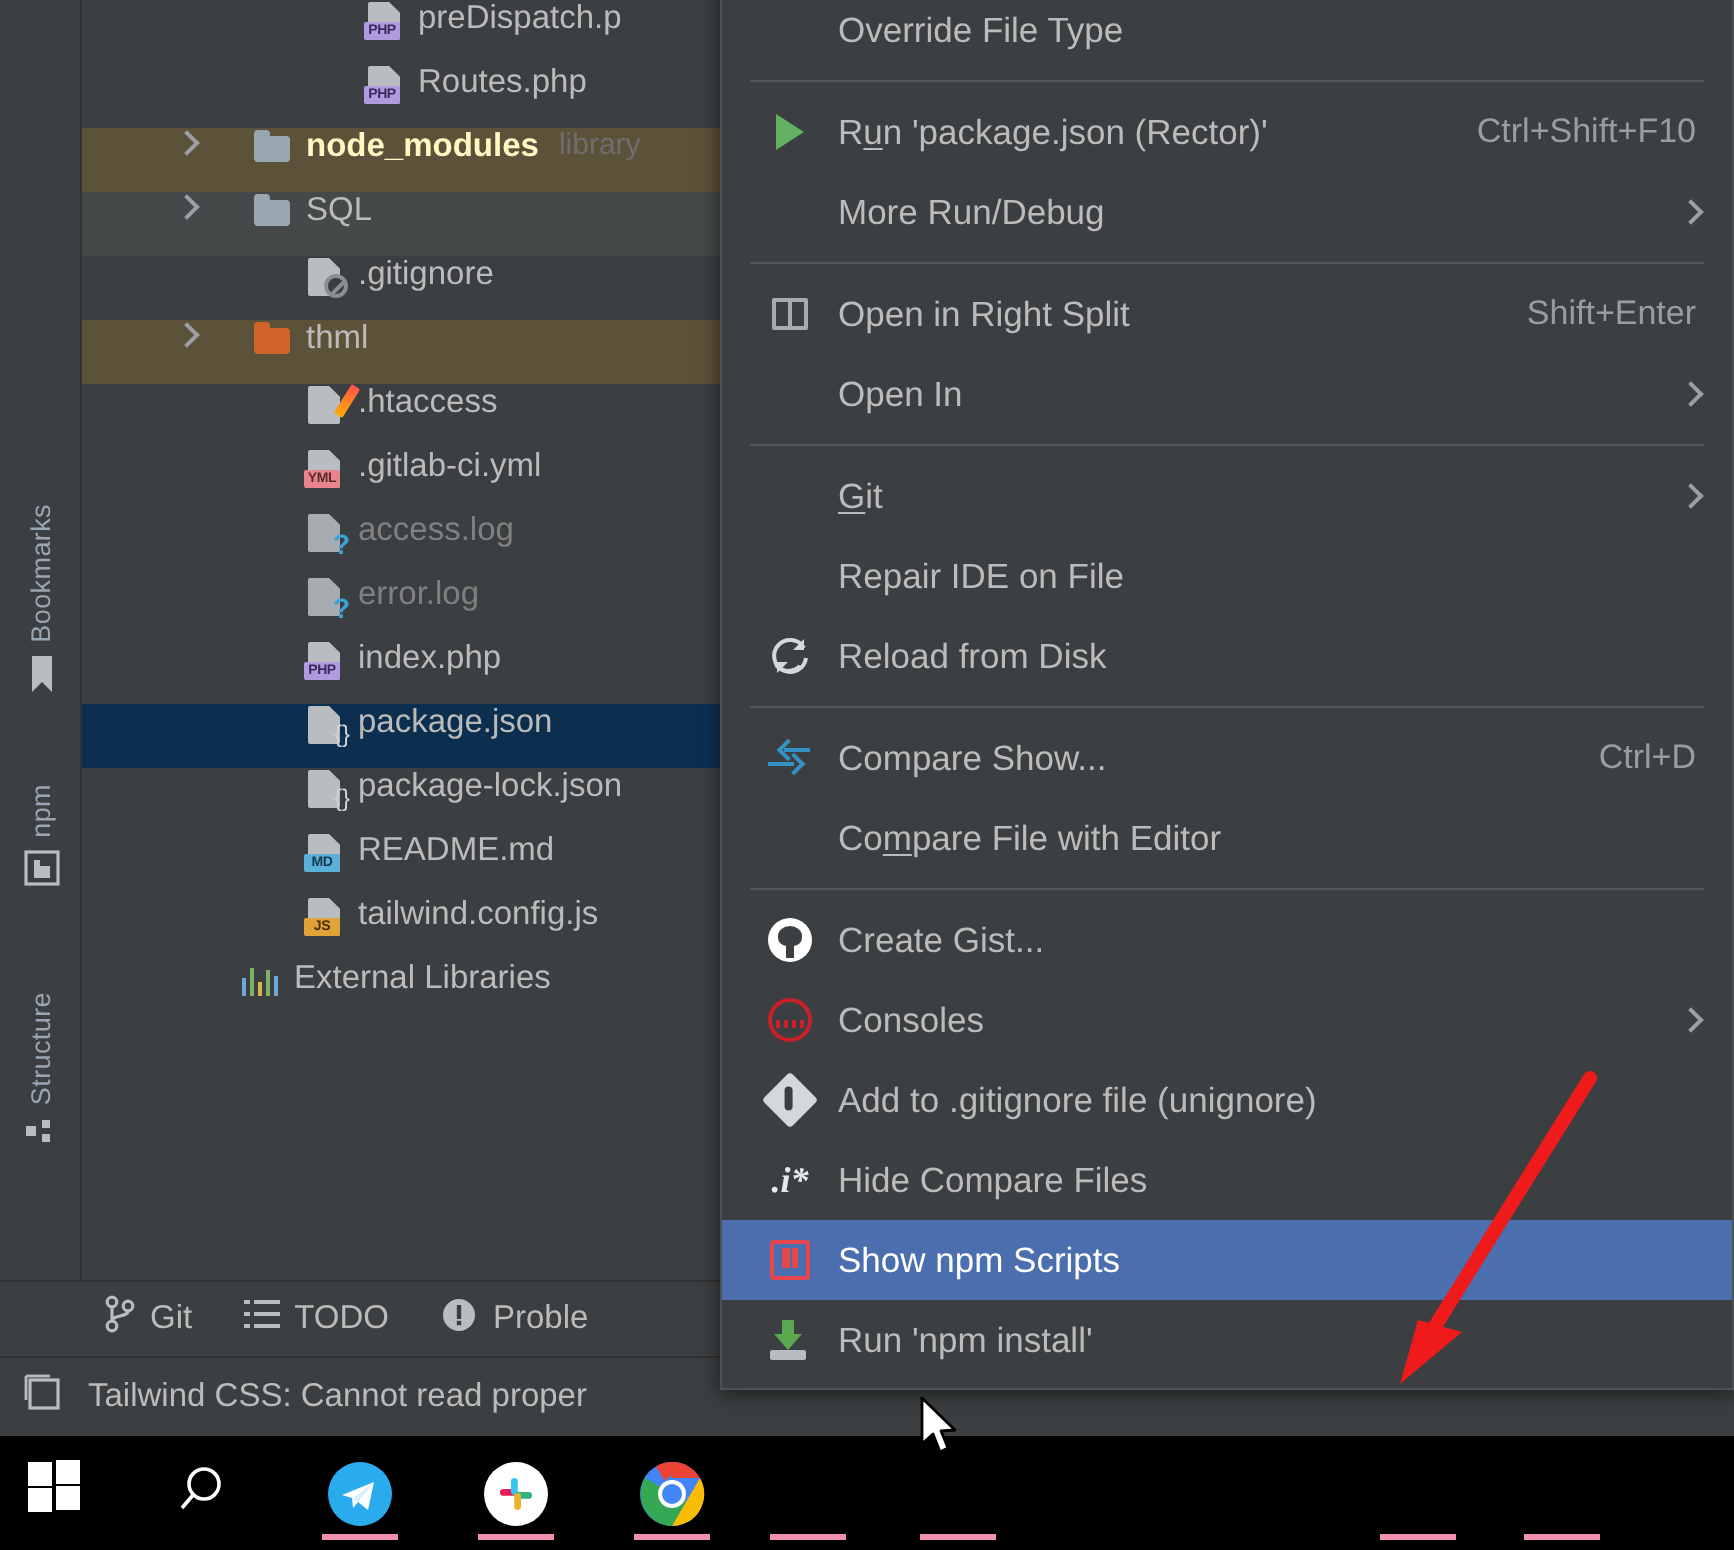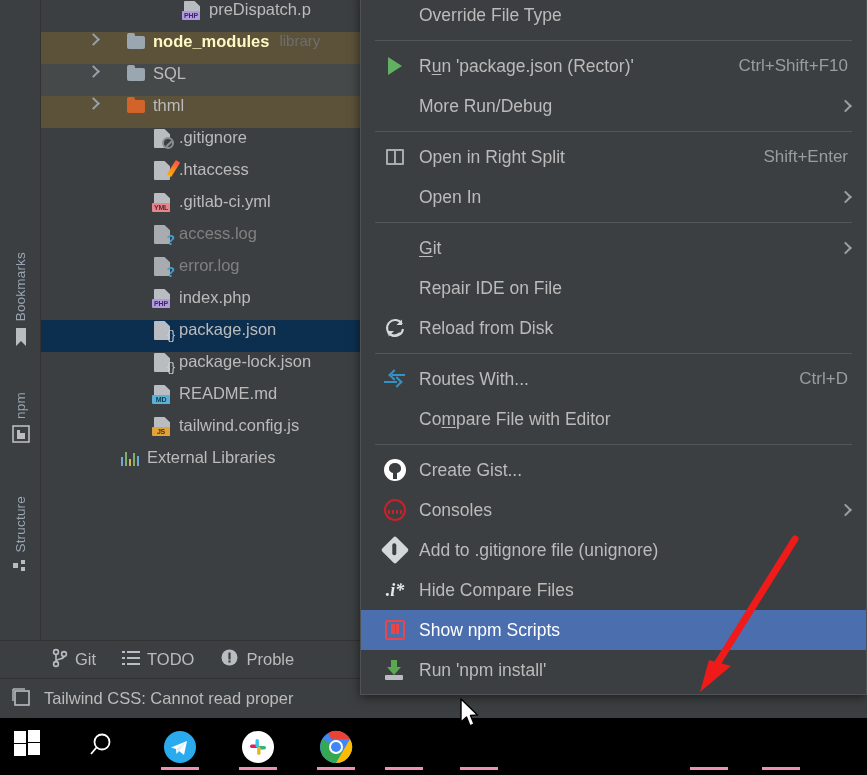--- a/index.html
+++ b/index.html
@@ -226,52 +226,59 @@
     <div class="tree">
 
       <div class="row" style="padding-left:140px">
         <span class="ficon">
           <span class="file"></span>
             <span class="badge php">PHP</span>
         </span>
         <span class="lbl">preDispatch.p</span>
       </div>
 
+      <div class="row" style="padding-left:140px">
+        <span class="ficon">
+          <span class="file"></span>
+            <span class="badge php">PHP</span>
+        </span>
+        <span class="lbl">Routes.php</span>
+      </div>
 
       <div class="row hl-brown" style="padding-left:44px">
         <span class="chev"></span>
         <span class="ficon" style="margin-left:22px">
             <span class="folder"></span>
           </span>
         <span class="lbl yellow">node_modules</span>
         <span class="sublbl">library</span>
       </div>
 
       <div class="row darkband" style="padding-left:44px">
         <span class="chev"></span>
         <span class="ficon" style="margin-left:22px">
             <span class="folder"></span>
           </span>
         <span class="lbl">SQL</span>
       </div>
 
+      <div class="row" style="padding-left:110px">
+        <span class="ficon">
+          <span class="file"></span>
+            <span class="mark-circ"></span>
+        </span>
+        <span class="lbl">.gitignore</span>
+      </div>
+
       <div class="row hl-brown2" style="padding-left:44px">
         <span class="chev"></span>
         <span class="ficon" style="margin-left:22px">
             <span class="folder orange"></span>
           </span>
         <span class="lbl">thml</span>
-      </div>
-
-      <div class="row" style="padding-left:110px">
-        <span class="ficon">
-          <span class="file"></span>
-            <span class="mark-circ"></span>
-        </span>
-        <span class="lbl">.gitignore</span>
       </div>
 
       <div class="row" style="padding-left:110px">
         <span class="ficon">
           <span class="file"></span>
             <span class="pencil"></span>
         </span>
         <span class="lbl">.htaccess</span>
       </div>
 
@@ -465,21 +472,21 @@
     </div>
     <div class="msep"></div>
 
     <div class="mi">
       <span class="m-icon">
         <span class="cmp-ico">
             <span class="cmp-a1"></span>
             <span class="cmp-a2"></span>
           </span>
       </span>
-      <span class="m-text">Routes With...</span>
+      <span class="m-text">Compare Show...</span>
       <span class="m-acc">Ctrl+D</span>
     </div>
 
     <div class="mi">
       <span class="m-text">Co<u class="acc">m</u>pare File with Editor</span>
     </div>
     <div class="msep"></div>
 
     <div class="mi">
       <span class="m-icon">

